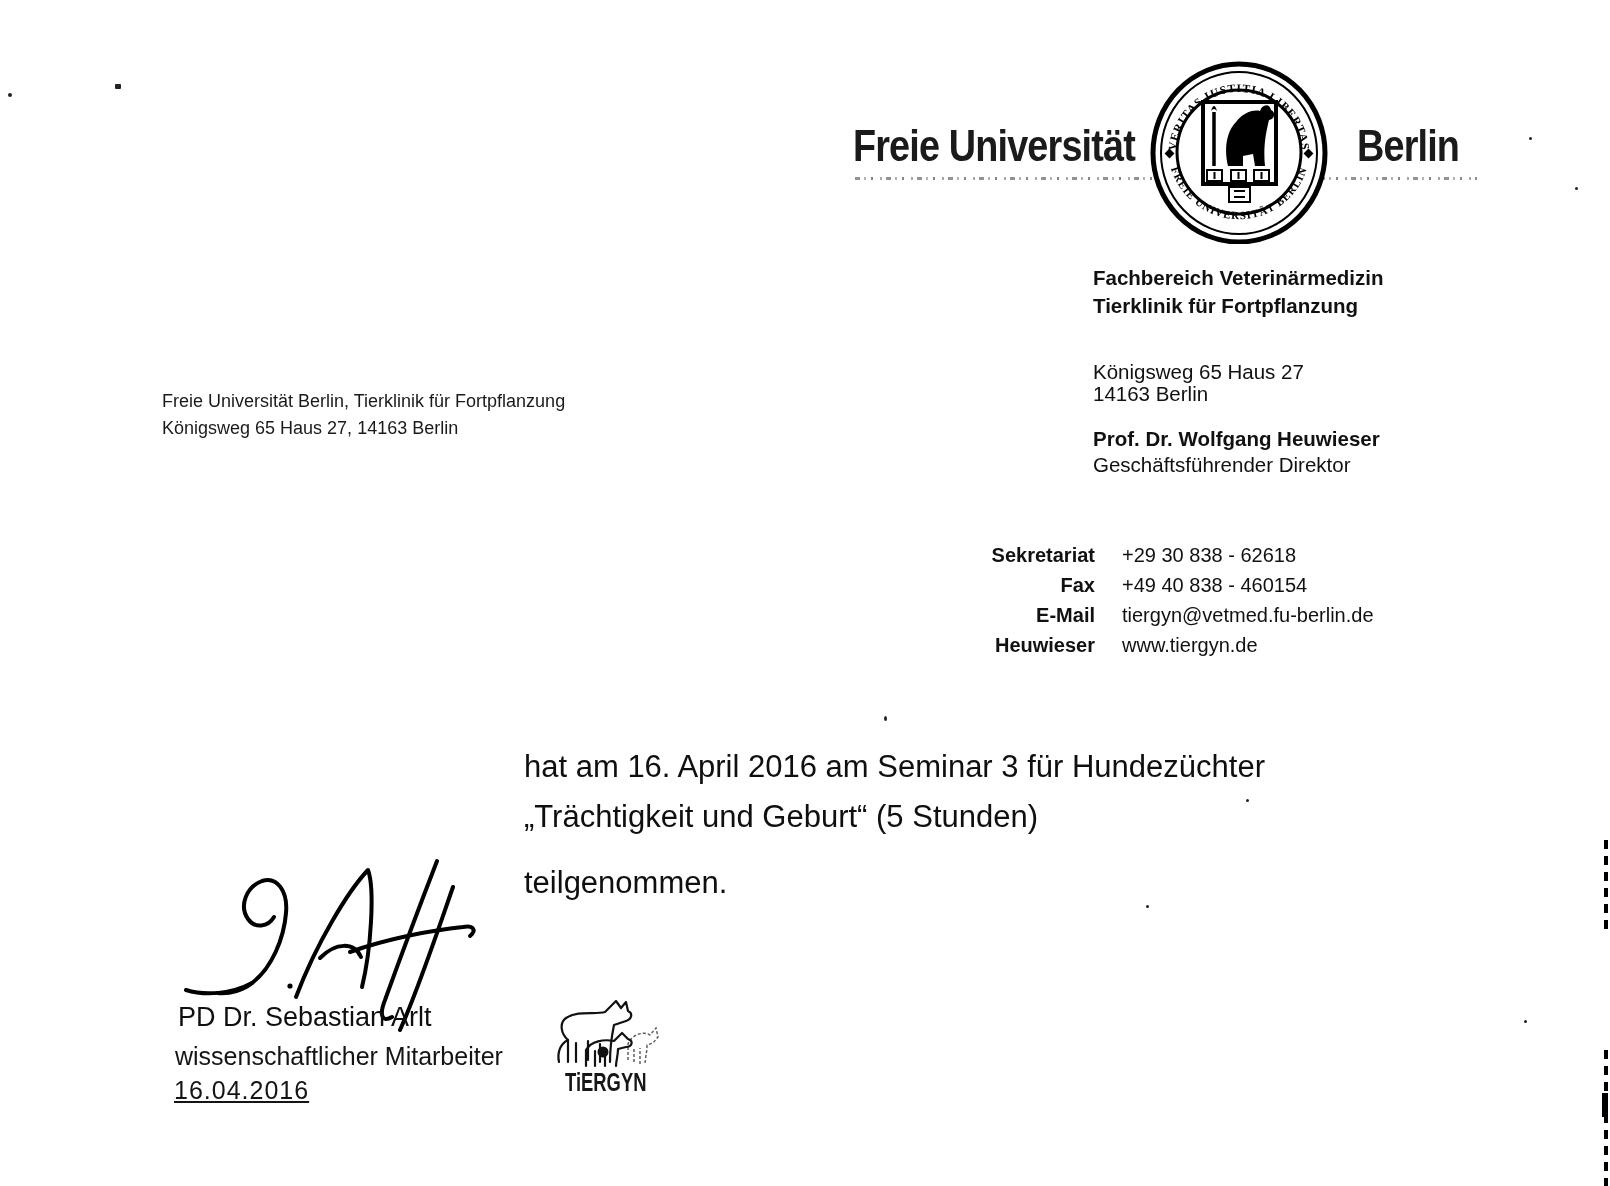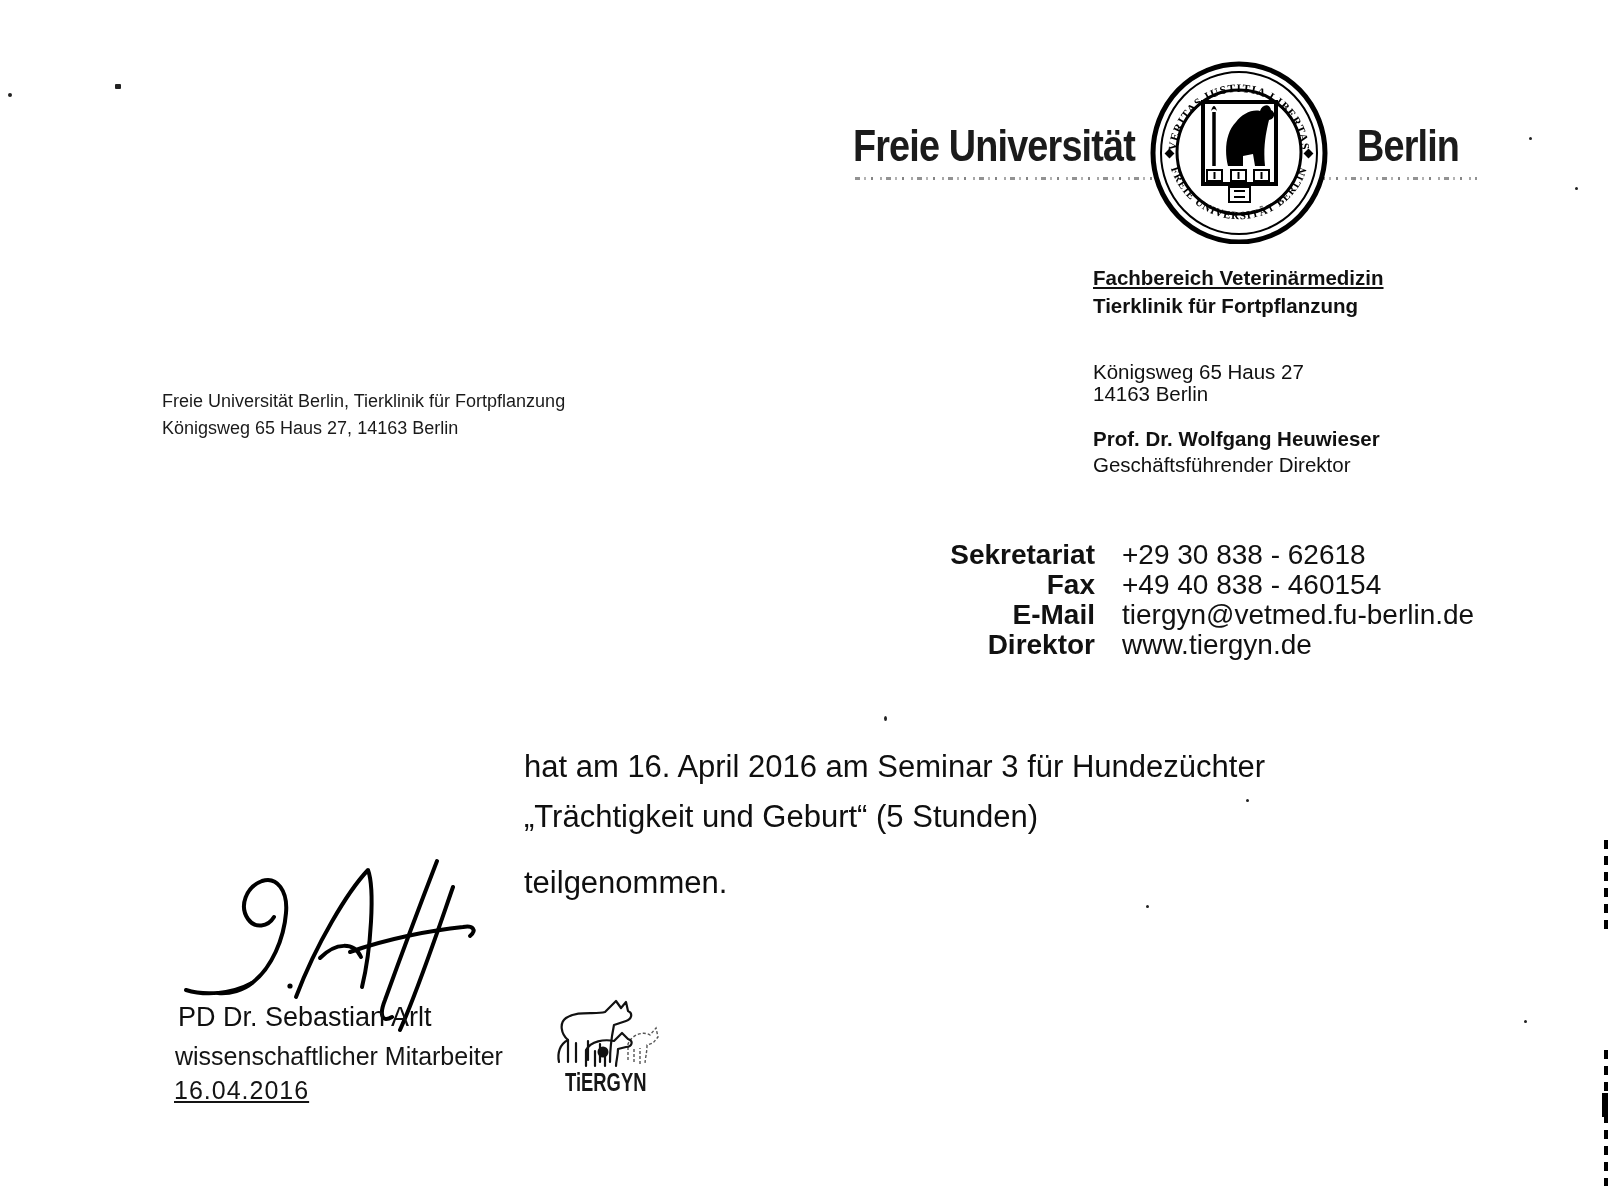--- a/index.html
+++ b/index.html
@@ -9,21 +9,21 @@
   }
   .abs{position:absolute;}
   .wordmark{
     font-size:45px;font-weight:bold;color:#1b1b1b;letter-spacing:-1px;
     transform:scaleX(.84);transform-origin:left top;white-space:nowrap;
   }
   .sender-line{font-size:18px;line-height:27px;color:#1a1a1a;white-space:nowrap;}
   .recipient{font-size:31px;line-height:39px;color:#111;white-space:nowrap;}
   .dept{font-size:20.5px;color:#111;white-space:nowrap;}
   .bold{font-weight:bold;}
-  .contact{font-size:28px;line-height:30px;color:#111;}
+  .contact{font-size:20px;line-height:30px;color:#111;}
   .contact-row{display:flex;}
   .contact-label{width:165px;text-align:right;font-weight:bold;flex:none;}
   .contact-value{margin-left:27px;white-space:nowrap;}
   .body-line{font-size:31px;color:#0f0f0f;white-space:nowrap;}
   .sig-name{font-size:27px;color:#0f0f0f;white-space:nowrap;}
   .sig-role{font-size:25px;color:#141414;white-space:nowrap;}
   .sig-date{font-size:25px;color:#141414;letter-spacing:1px;white-space:nowrap;text-decoration:underline;}
   .header-rule{
     height:3px;opacity:.75;
     background-image:repeating-linear-gradient(90deg,
@@ -90,42 +90,42 @@
     <rect x="81" y="110" width="15" height="11" fill="none" stroke="#000" stroke-width="2"></rect>
     <rect x="104" y="110" width="15" height="11" fill="none" stroke="#000" stroke-width="2"></rect>
     <line x1="64.5" y1="112" x2="64.5" y2="119" stroke="#000" stroke-width="2"></line>
     <line x1="88.5" y1="112" x2="88.5" y2="119" stroke="#000" stroke-width="2"></line>
     <line x1="111.5" y1="112" x2="111.5" y2="119" stroke="#000" stroke-width="2"></line>
     <rect x="79" y="127" width="21" height="15" fill="none" stroke="#000" stroke-width="2"></rect>
     <line x1="84" y1="131" x2="95" y2="131" stroke="#000" stroke-width="2"></line>
     <line x1="84" y1="137" x2="95" y2="137" stroke="#000" stroke-width="2"></line>
   </svg>
 
-  <div class="abs dept bold" style="left:1093px;top:266px;text-decoration:underline;">Fachbereich Veterinärmedizin</div>
+  <div class="abs dept bold" style="left:1093px;top:266px;">Fachbereich Veterinärmedizin</div>
   <div class="abs dept bold" style="left:1093px;top:294px;">Tierklinik für Fortpflanzung</div>
   <div class="abs dept" style="left:1093px;top:360px;">Königsweg 65 Haus 27</div>
   <div class="abs dept" style="left:1093px;top:382px;">14163 Berlin</div>
   <div class="abs dept bold" style="left:1093px;top:427px;">Prof. Dr. Wolfgang Heuwieser</div>
   <div class="abs dept" style="left:1093px;top:453px;">Geschäftsführender Direktor</div>
 
   <div class="abs contact" style="left:930px;top:540px;">
     <div class="contact-row">
       <span class="contact-label">Sekretariat</span>
       <span class="contact-value">+29 30 838 - 62618</span>
     </div>
     <div class="contact-row">
       <span class="contact-label">Fax</span>
       <span class="contact-value">+49 40 838 - 460154</span>
     </div>
     <div class="contact-row">
       <span class="contact-label">E-Mail</span>
       <span class="contact-value">tiergyn@vetmed.fu-berlin.de</span>
     </div>
     <div class="contact-row">
-      <span class="contact-label">Direktor</span>
+      <span class="contact-label">Heuwieser</span>
       <span class="contact-value">www.tiergyn.de</span>
     </div>
   </div>
 
   <div class="abs sender-line" style="left:162px;top:388px;">
     <div>Freie Universität Berlin, Tierklinik für Fortpflanzung</div>
     <div>Königsweg 65 Haus 27, 14163 Berlin</div>
   </div>
 
 

